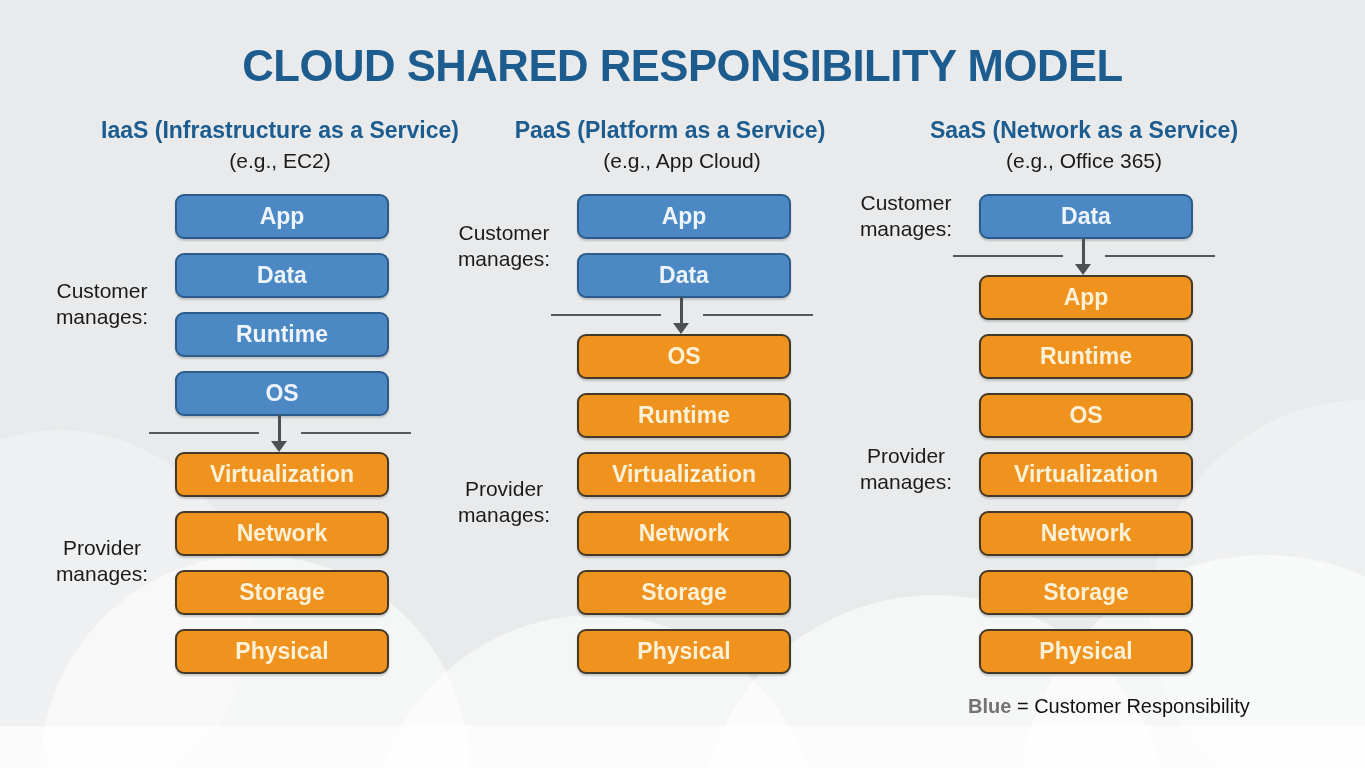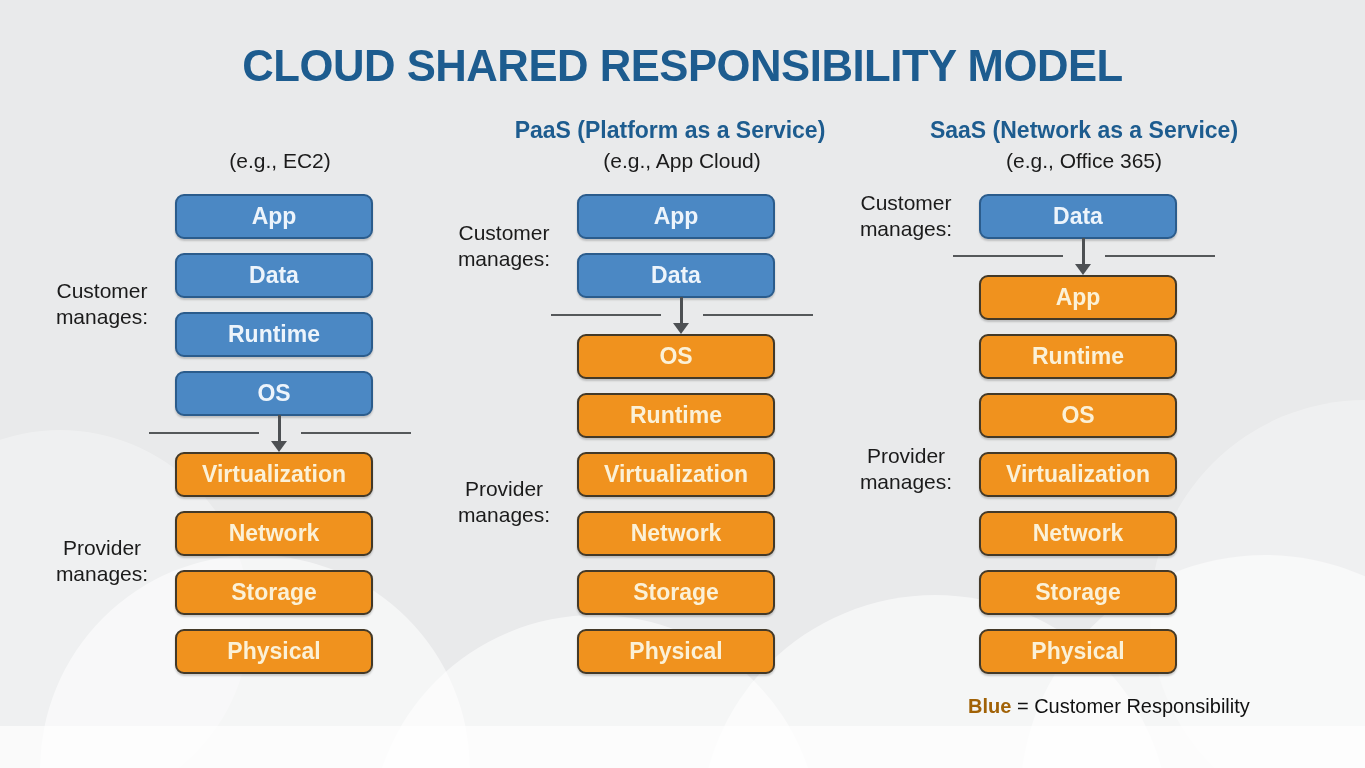--- a/index.html
+++ b/index.html
@@ -60,21 +60,21 @@
   .side-label {
     position: absolute;
     width: 122px;
     text-align: center;
     font-size: 21px;
     line-height: 26px;
     color: #1b1b1b;
   }
   .box {
     position: absolute;
-    width: 198px;
+    width: 214px;
     height: 45px;
     border-radius: 9px;
     text-align: center;
     line-height: 41px;
     font-size: 23px;
     font-weight: bold;
     box-shadow: 0 2px 2px rgba(0,0,0,0.18);
   }
   .box.blue {
     background: #4b88c4;
@@ -120,40 +120,41 @@
   .legend {
     position: absolute;
     left: 968px;
     top: 692px;
     font-size: 20px;
     line-height: 28px;
     color: #111;
   }
   .legend .row { white-space: nowrap; }
   .legend .term { font-weight: bold; }
-  .legend .term.blue { color: #a16207; }
+  .legend .term.blue { color: #737373; }
   .legend .term.orange { color: #ee9222; }
 </style>
 </head>
 <body>
 
 <div id="page">
 
   <div class="cloud faint" style="left:-130px; top:430px; width:380px; height:380px;"></div>
   <div class="cloud" style="left:40px; top:555px; width:430px; height:430px;"></div>
   <div class="cloud" style="left:370px; top:615px; width:450px; height:450px;"></div>
   <div class="cloud" style="left:700px; top:595px; width:470px; height:470px;"></div>
   <div class="cloud" style="left:1020px; top:555px; width:490px; height:490px;"></div>
   <div class="cloud faint" style="left:1150px; top:400px; width:430px; height:430px;"></div>
   <div class="bottom-band"></div>
 
   <div class="layer">
 
     <div class="main-title">CLOUD SHARED RESPONSIBILITY MODEL</div>
 
+    <div class="col-header" style="left:80px; top:117px;">IaaS (Infrastructure as a Service)</div>
     <div class="col-subtitle" style="left:80px; top:149px;">(e.g., EC2)</div>
 
     <div class="side-label" style="left:41px; top:278px;">Customer manages:</div>
     <div class="side-label" style="left:41px; top:535px;">Provider manages:</div>
 
     <div class="box blue" style="left:175px; top:194px;">App</div>
     <div class="box blue" style="left:175px; top:253px;">Data</div>
     <div class="box blue" style="left:175px; top:312px;">Runtime</div>
     <div class="box blue" style="left:175px; top:371px;">OS</div>
 

